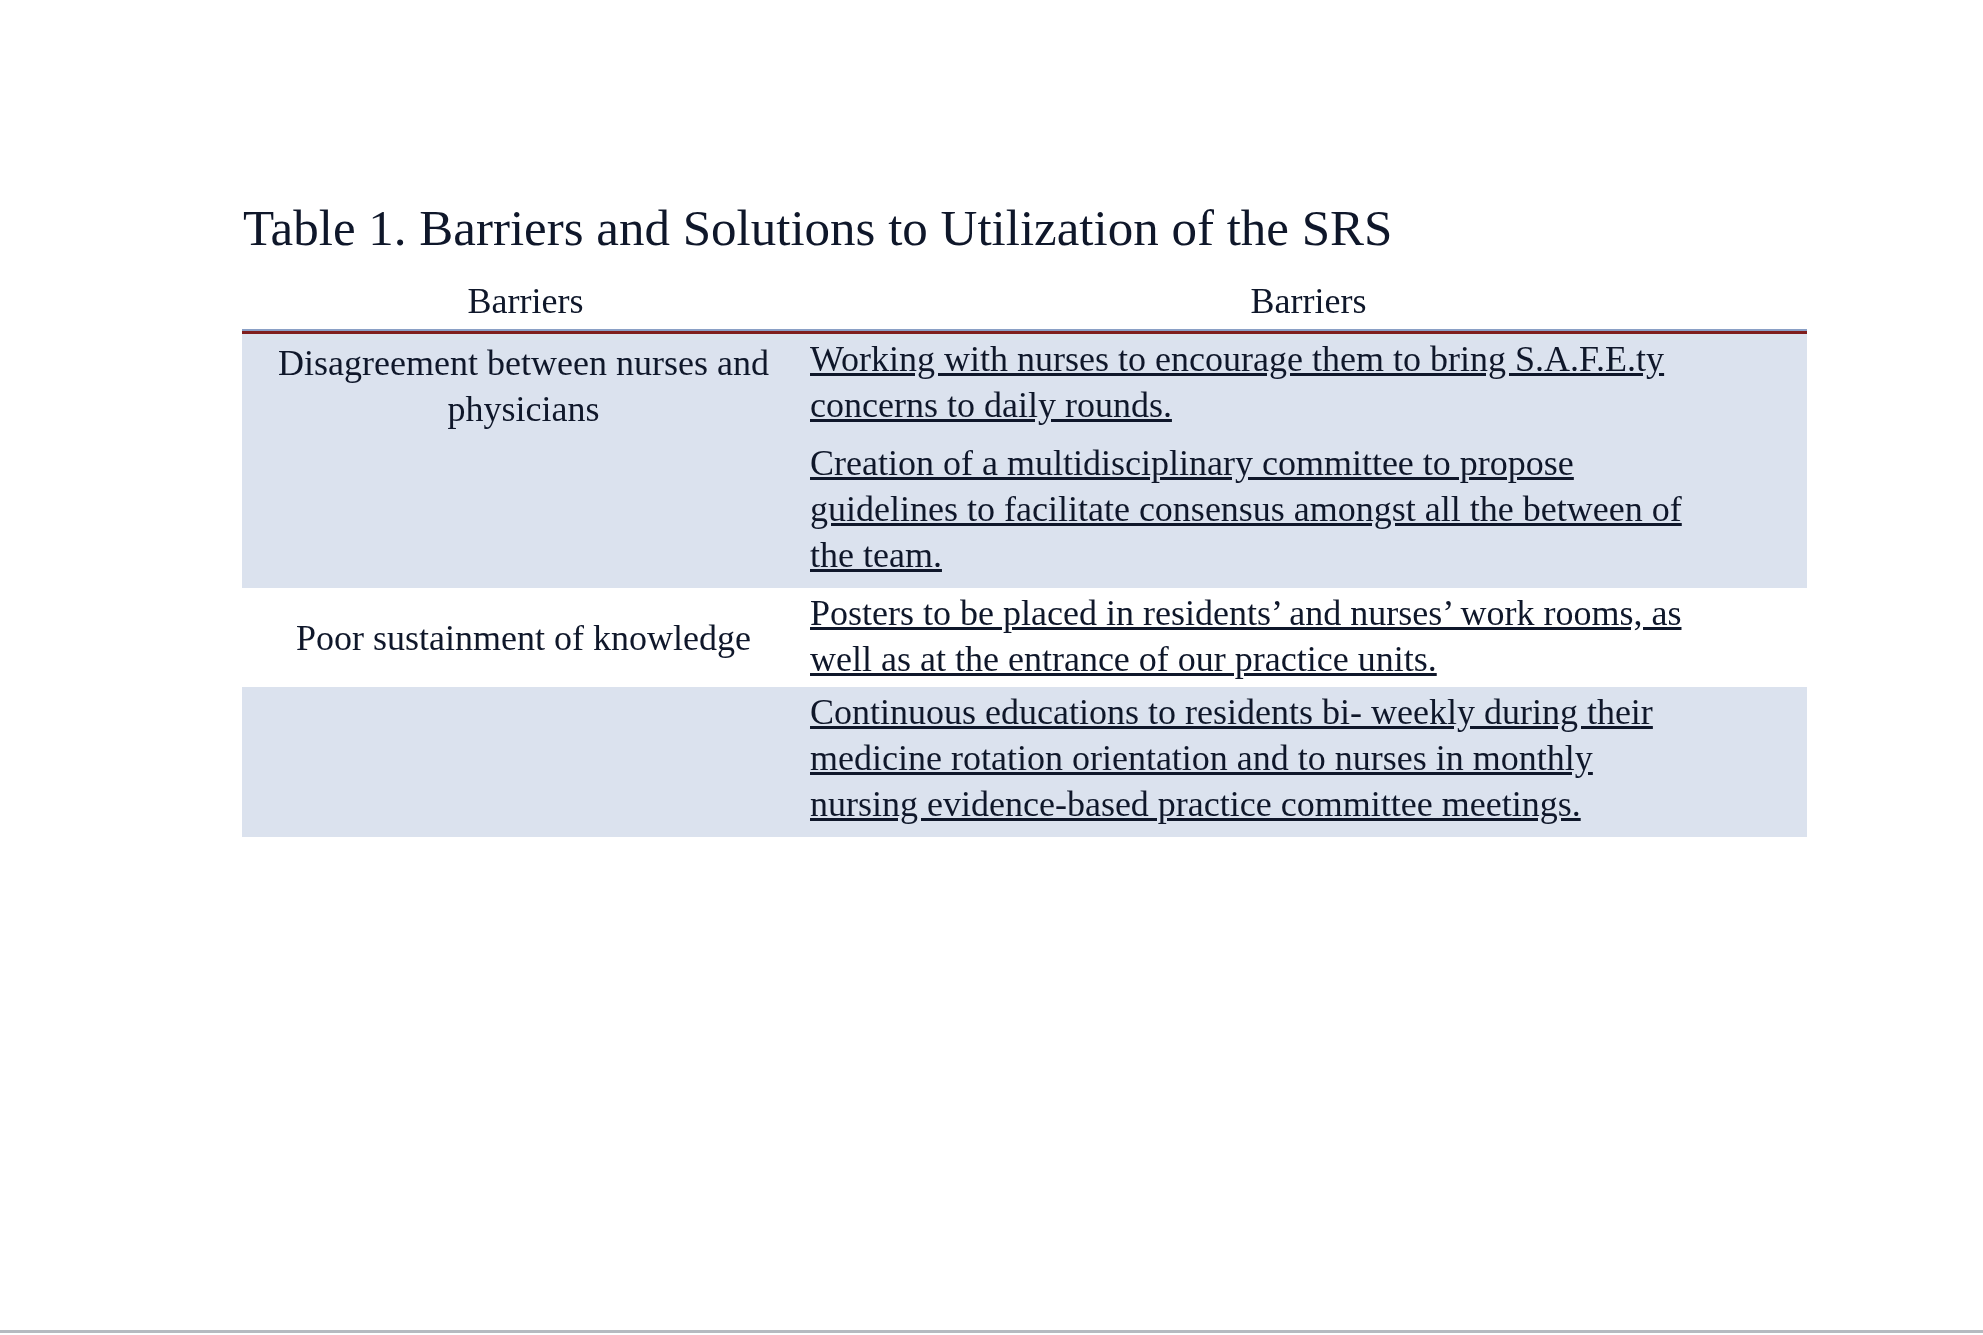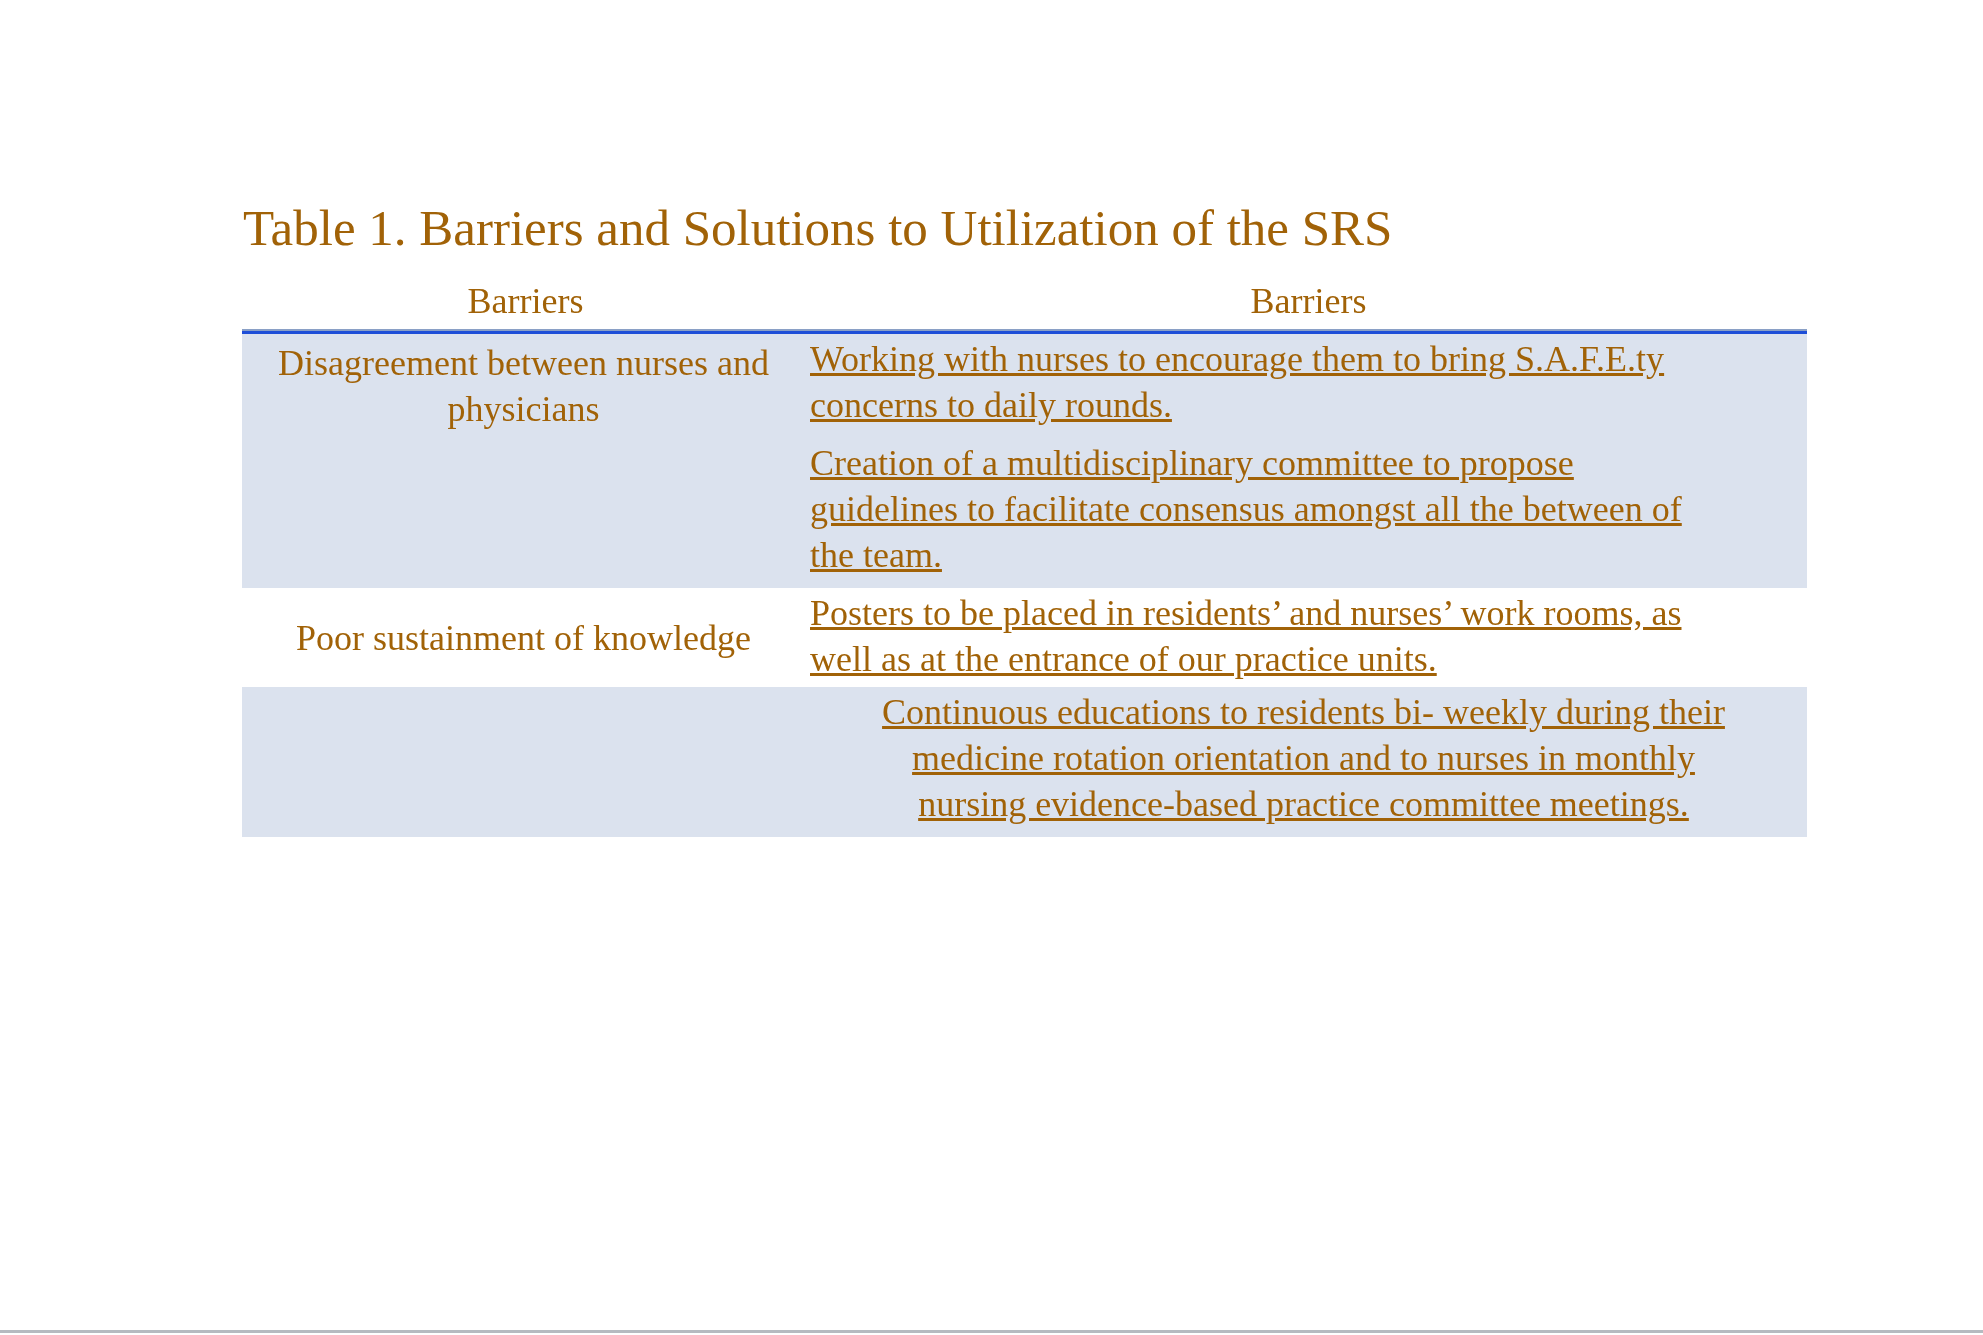--- a/index.html
+++ b/index.html
@@ -3,21 +3,21 @@
 <meta charset="utf-8">
 <style>
   html, body { margin: 0; padding: 0; background: #ffffff; }
   .page {
     position: relative;
     width: 1983px;
     height: 1335px;
     background: #ffffff;
     overflow: hidden;
     font-family: "Liberation Serif", "DejaVu Serif", serif;
-    color: #a16207;
+    color: #0f172a;
   }
   .title {
     position: absolute;
     left: 243px;
     top: 200px;
     margin: 0;
     font-size: 51px;
     font-weight: normal;
     line-height: 1.1;
     white-space: nowrap;
@@ -37,38 +37,38 @@
   col.c-solutions { width: 1002px; }
   th {
     font-weight: normal;
     text-align: center;
     vertical-align: bottom;
     height: 46px;
     padding: 0 0 5px 4px;
     border-bottom: 2px solid #8aa0c6;
   }
   th.col-solutions { padding-left: 5px; }
-  tbody tr:first-child td { border-top: 3px solid #1d4ed8; }
+  tbody tr:first-child td { border-top: 3px solid #7f1d1d; }
   td {
     vertical-align: top;
     white-space: pre-line;
     padding: 0;
   }
   td.barrier {
     text-align: center;
     vertical-align: middle;
     padding: 2px 4px;
   }
   td.solution { padding: 2px 10px 2px 5px; text-decoration: underline; }
   tr.shaded td { background: #dbe2ee; }
   tr.r1 td { height: 100px; }
   tr.r2 td { height: 88px; }
   tr.r3 td { height: 146px; }
   tr.r4 td { height: 95px; }
-  tr.r5 td { height: 146px; text-align: center; }
+  tr.r5 td { height: 146px; }
   .bottom-line {
     position: absolute;
     left: 0;
     right: 0;
     bottom: 2px;
     height: 3px;
     background: #b6bac0;
   }
 </style>
 </head>

